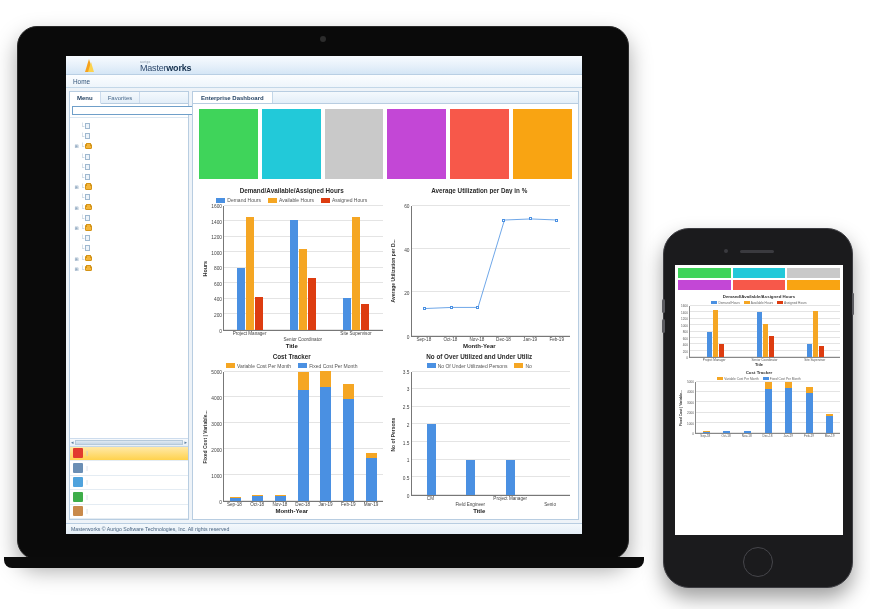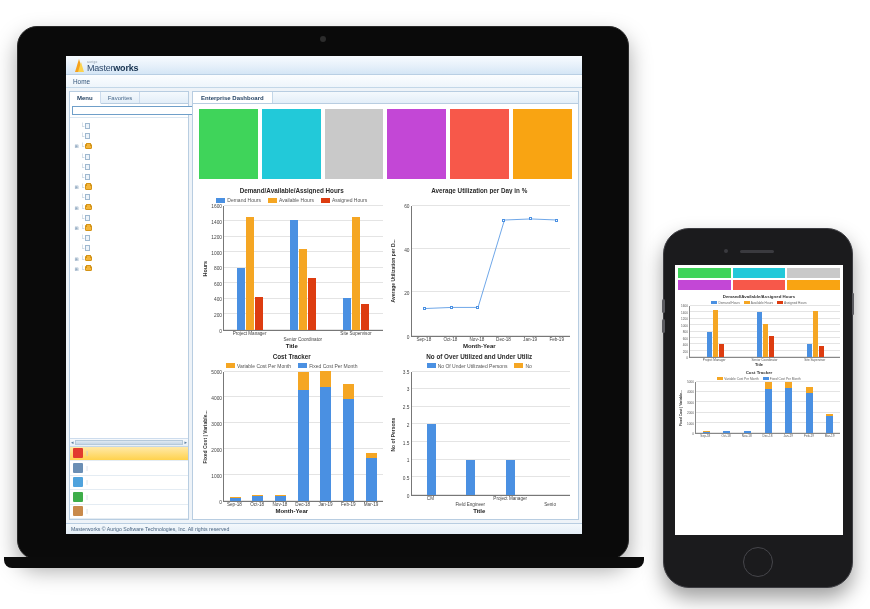--- a/index.html
+++ b/index.html
@@ -33,23 +33,24 @@
   }
   #laptop-base {
     position:absolute; left: -14px; bottom: -9px; width: 640px; height: 11px;
     background: #0b0b0b; border-radius: 0 0 8px 8px;
   }
 
   
   .app { width:100%; height:100%; display:flex; flex-direction:column;
          background:#fdfdfd; font-size:7px; color:#20324a; }
   .brandbar {
-    height: 19px; display:flex; align-items:center; padding-left:8px;
+    height: 19px; display:flex; align-items:center; padding-left:18px;
     background: linear-gradient(to bottom,#f7fbff 0%, #e6f0fa 55%, #d5e6f6 100%);
     border-bottom:1px solid #b9cfe4;
+    gap:43px;
   }
   .logo-mark {
     width:10px;height:13px;margin-right:3px;position:relative;
   }
   .logo-mark:before{
     content:""; position:absolute; left:1px; top:0; width:0;height:0;
     border-left:4px solid transparent; border-right:4px solid transparent;
     border-bottom:13px solid #f6a21d;
   }
   .logo-mark:after{

